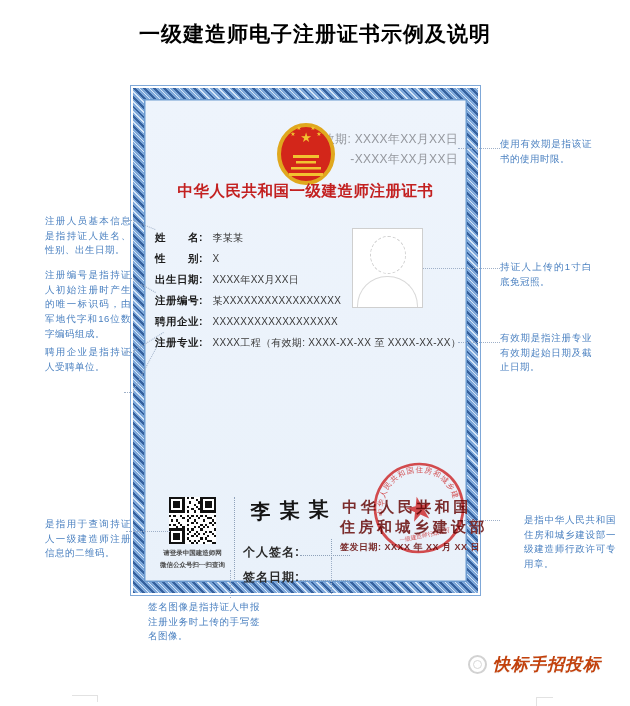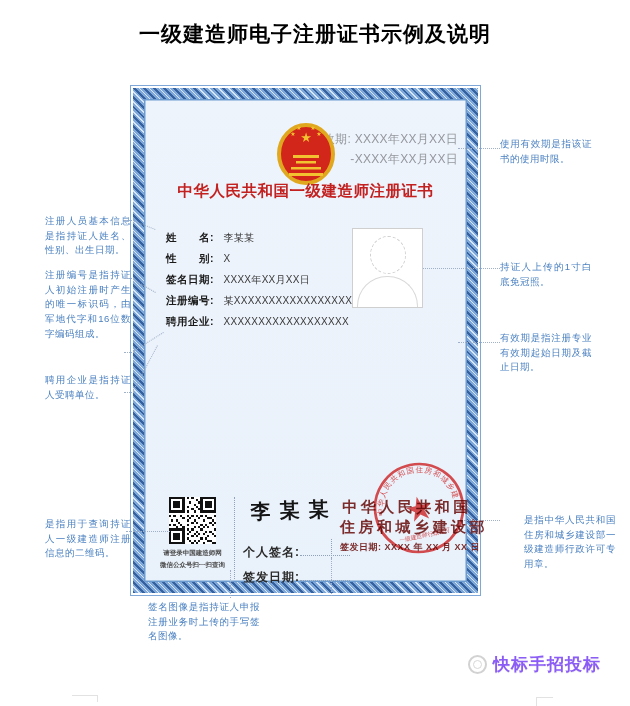--- a/index.html
+++ b/index.html
@@ -18,21 +18,21 @@
     box-shadow:inset 0 0 0 1.5px #6c9bd0;}
 
   .validity{position:absolute;top:30px;right:9px;text-align:right;font-size:12px;
     color:#94979d;line-height:1.7;letter-spacing:.3px;}
 
   .emblem{position:absolute;top:22px;left:50%;transform:translateX(-50%);width:58px;height:64px;}
 
   .cert-title{position:absolute;top:82px;left:0;width:100%;text-align:center;
     font-size:15.5px;font-weight:bold;color:#c32020;letter-spacing:.5px;}
 
-  .fields{position:absolute;left:11px;top:126px;width:300px;margin-left:11px;}
+  .fields{position:absolute;left:11px;top:126px;width:300px;}
   .frow{height:21px;line-height:21px;white-space:nowrap;}
   .flabel{font-size:10.5px;font-weight:bold;color:#1b1b1b;margin-right:5px;letter-spacing:.5px;}
   .fval{font-size:10px;color:#3a3a3a;letter-spacing:.3px;}
 
   .photo{position:absolute;left:208px;top:129px;width:69px;height:78px;background:#fff;
     border:1px solid #cfcfcf;overflow:hidden;}
   .photo-head{position:absolute;left:17px;top:7px;width:34px;height:36px;
     border:1px dashed #cfcfcf;border-radius:50%;}
   .photo-body{position:absolute;left:4px;bottom:-2px;width:59px;height:32px;
     border:1px solid #d9d9d9;border-bottom:none;border-radius:30px 30px 0 0;}
@@ -62,22 +62,22 @@
   .ann{position:absolute;color:#4a80c0;font-size:9.5px;line-height:1.55;
     letter-spacing:.5px;text-align:justify;}
 
   
   .ldr-h{position:absolute;height:0;border-top:1px dotted #9fb0c8;}
   .ldr-v{position:absolute;width:0;border-left:1px dotted #9fb0c8;}
   .ldr-d{position:absolute;height:0;border-top:1px dotted #9fb0c8;transform-origin:left center;}
 
   
   .watermark{position:absolute;left:468px;top:653px;display:flex;align-items:center;gap:6px;
-    color:#8b5cf6;font-size:17px;font-weight:bold;letter-spacing:1px;
-    text-shadow:0 1px 0 #f3f3f3;}
+    color:#c2410c;font-size:17px;font-weight:bold;letter-spacing:1px;
+    text-shadow:0 1px 0 #f3f3f3;font-style:italic;}
   .wm-icon{width:19px;height:19px;border:2.5px solid #d2d2d2;border-radius:50%;
     box-sizing:border-box;position:relative;}
   .wm-icon:before{content:"";position:absolute;left:3px;top:3px;width:7px;height:7px;
     border:1.5px solid #d8d8d8;border-radius:50%;}
 
   .corner-bl{position:absolute;left:72px;top:695px;width:25px;height:6px;
     border-top:1.5px solid #e2e2e2;border-right:1.5px solid #e2e2e2;}
   .corner-br{position:absolute;left:536px;top:697px;width:16px;height:8px;
     border-top:1.5px solid #e2e2e2;border-left:1.5px solid #e2e2e2;}
 </style>
@@ -115,30 +115,34 @@
     <div class="fields">
       <div class="frow">
         <span class="flabel">姓　　名:</span>
         <span class="fval">李某某</span>
       </div>
       <div class="frow">
         <span class="flabel">性　　别:</span>
         <span class="fval">X</span>
       </div>
       <div class="frow">
-        <span class="flabel">签名日期:</span>
+        <span class="flabel">出生日期:</span>
         <span class="fval">XXXX年XX月XX日</span>
       </div>
       <div class="frow">
         <span class="flabel">注册编号:</span>
         <span class="fval">某XXXXXXXXXXXXXXXXX</span>
       </div>
       <div class="frow">
         <span class="flabel">聘用企业:</span>
         <span class="fval">XXXXXXXXXXXXXXXXXX</span>
+      </div>
+      <div class="frow">
+        <span class="flabel">注册专业:</span>
+        <span class="fval">XXXX工程（有效期: XXXX-XX-XX 至 XXXX-XX-XX）</span>
       </div>
     </div>
 
     <div class="photo">
       <div class="photo-head"></div>
       <div class="photo-body"></div>
     </div>
 
     <div class="qr">
       <svg width="47" height="47" viewBox="0 0 21 21" shape-rendering="crispEdges">
@@ -158,21 +162,21 @@
     <div class="qr-caption">
       <div>请登录中国建造师网</div>
       <div>微信公众号扫一扫查询</div>
     </div>
 
     <div class="signature-name">李某某</div>
     <div class="sig-label" style="top:445px;">
       <span>个人签名:</span><span class="sig-dots"></span>
     </div>
     <div class="sig-label" style="top:470px;">
-      <span>签发日期:</span><span class="sig-dots"></span>
+      <span>签名日期:</span><span class="sig-dots"></span>
     </div>
 
     <div class="cert-divider" style="left:90px;top:398px;height:82px;"></div>
     <div class="cert-divider" style="left:187px;top:440px;height:43px;"></div>
 
     <div class="issuer">
       <div class="issuer-l1">中华人民共和国</div>
       <div class="issuer-l2">住房和城乡建设部</div>
       <div class="issuer-date">签发日期: XXXX 年 XX 月 XX 日</div>
     </div>
@@ -187,21 +191,21 @@
         <text font-size="7.4" fill="#e34040" letter-spacing="1">
           <textPath href="#sealArc">中华人民共和国住房和城乡建设部</textPath>
         </text>
         <text x="46" y="75" font-size="5.6" fill="#e34040" text-anchor="middle">一级建造师行政许可</text>
       </svg>
     </div>
   </div>
 
   <div class="ann" style="left:45px;top:214px;width:86px;">注册人员基本信息是指持证人姓名、性别、出生日期。</div>
   <div class="ann" style="left:45px;top:268px;width:86px;">注册编号是指持证人初始注册时产生的唯一标识码，由军地代字和16位数字编码组成。</div>
-  <div class="ann" style="left:45px;top:345px;width:86px;margin-top:28px;">聘用企业是指持证人受聘单位。</div>
+  <div class="ann" style="left:45px;top:345px;width:86px;">聘用企业是指持证人受聘单位。</div>
   <div class="ann" style="left:500px;top:137px;width:92px;">使用有效期是指该证书的使用时限。</div>
 
   <div class="ann" style="left:45px;top:517px;width:86px;">是指用于查询持证人一级建造师注册信息的二维码。</div>
   <div class="ann" style="left:500px;top:260px;width:92px;">持证人上传的1寸白底免冠照。</div>
   <div class="ann" style="left:500px;top:331px;width:92px;">有效期是指注册专业有效期起始日期及截止日期。</div>
   <div class="ann" style="left:500px;top:513px;width:92px;margin-left:24px;">是指中华人民共和国住房和城乡建设部一级建造师行政许可专用章。</div>
 
   <div class="ann" style="left:148px;top:600px;width:112px;">签名图像是指持证人申报注册业务时上传的手写签名图像。</div>
 
   <div class="ldr-h" style="left:124px;top:220px;width:10px;"></div>

